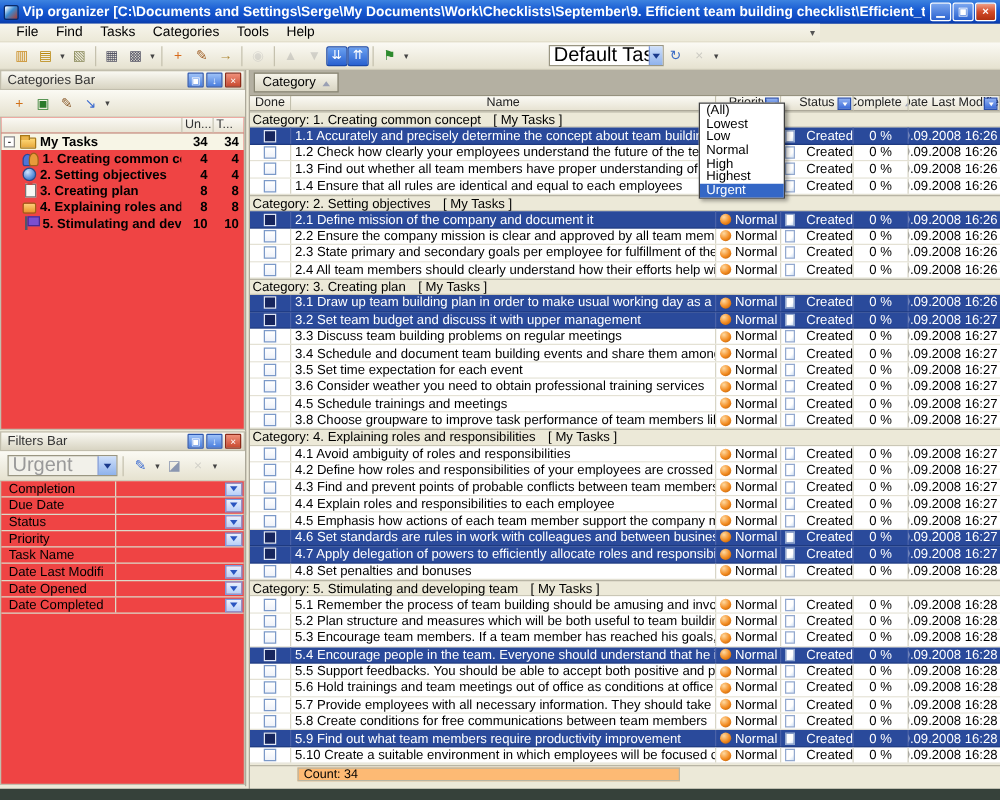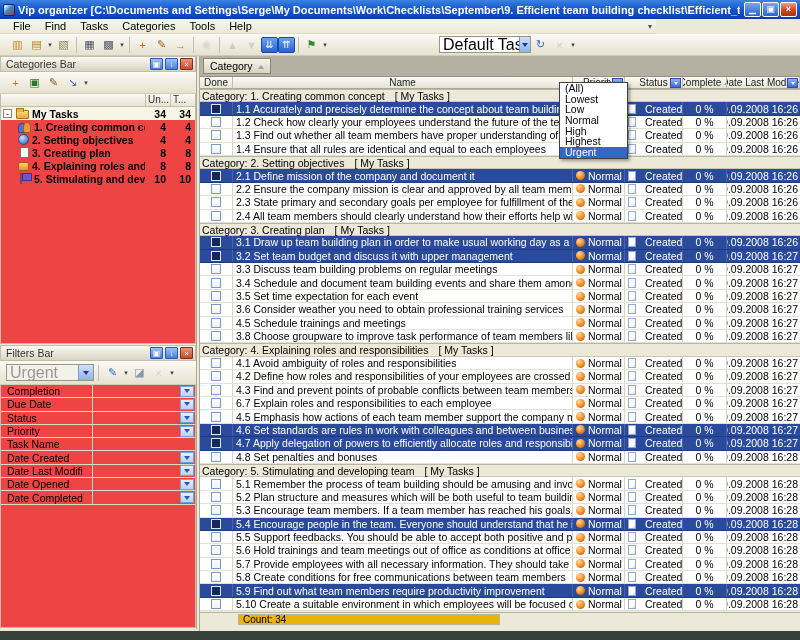--- a/index.html
+++ b/index.html
@@ -113,21 +113,21 @@
   .ball{width:9px;height:9px;flex:none;border-radius:50%;background:radial-gradient(circle at 35% 30%,#ffd9a0,#f28a1f 55%,#a55000)}
   .page{width:8px;height:10px;flex:none;background:linear-gradient(135deg,#fff 65%,#cfe0f5);border:1px solid #93a9cf}
 
   
   .dd{position:absolute;left:359px;top:26px;width:69px;background:#fff;border:1px solid #404040;
     box-shadow:2px 2px 3px rgba(0,0,0,.35);z-index:9}
   .dd-item{height:10.7px;line-height:10.5px;padding-left:5px;font-size:10.5px;white-space:nowrap}
   .dd-item.hl{background:#3467c6;color:#fff}
 
   .gfooter{position:absolute;left:0;top:556px;width:600px;height:13px;background:#ece9d8;border-top:1px solid #b8b5a5}
-  .count-box{position:absolute;left:38px;top:1px;width:262px;height:11px;background:#eab308;border:1px solid #b8b5a2;
+  .count-box{position:absolute;left:38px;top:1px;width:306px;height:11px;background:#fdba74;border:1px solid #b8b5a2;
     font-size:10px;line-height:9px;padding-left:4px}
   .desktop-strip{position:absolute;left:0;top:631px;width:800px;height:9px;background:#36413a}
 </style>
 </head>
 <body>
 
 <div class="titlebar">
   <span class="app-icon"></span>
   <span class="title-text">Vip organizer [C:\Documents and Settings\Serge\My Documents\Work\Checklists\September\9. Efficient team building checklist\Efficient_team_building_checklist.vpdb]</span>
   <span class="win-btns">
@@ -350,27 +350,20 @@
           <span class="fval"></span>
           <span class="fdd">
             <span class="t"></span>
           </span>
         </div>
         <div class="frow">
           <span class="flbl">Task Name</span>
           <span class="fval"></span>
         </div>
         <div class="frow">
-          <span class="flbl">Date Created</span>
-          <span class="fval"></span>
-          <span class="fdd">
-            <span class="t"></span>
-          </span>
-        </div>
-        <div class="frow">
           <span class="flbl">Date Last Modifi</span>
           <span class="fval"></span>
           <span class="fdd">
             <span class="t"></span>
           </span>
         </div>
         <div class="frow">
           <span class="flbl">Date Opened</span>
           <span class="fval"></span>
           <span class="fdd">
@@ -743,21 +736,21 @@
           <span class="page"></span>
           <span>Created</span>
         </span>
         <span class="cell c-comp">0 %</span>
         <span class="cell c-date">30.09.2008 16:27</span>
       </div>
       <div class="grow">
         <span class="cell c-done">
           <span class="cb"></span>
         </span>
-        <span class="cell c-name">6.7 Explain roles and responsibilities to each employee</span>
+        <span class="cell c-name">4.4 Explain roles and responsibilities to each employee</span>
         <span class="cell c-pri">
           <span class="ball"></span>
           <span>Normal</span>
         </span>
         <span class="cell c-status">
           <span class="page"></span>
           <span>Created</span>
         </span>
         <span class="cell c-comp">0 %</span>
         <span class="cell c-date">30.09.2008 16:27</span>

